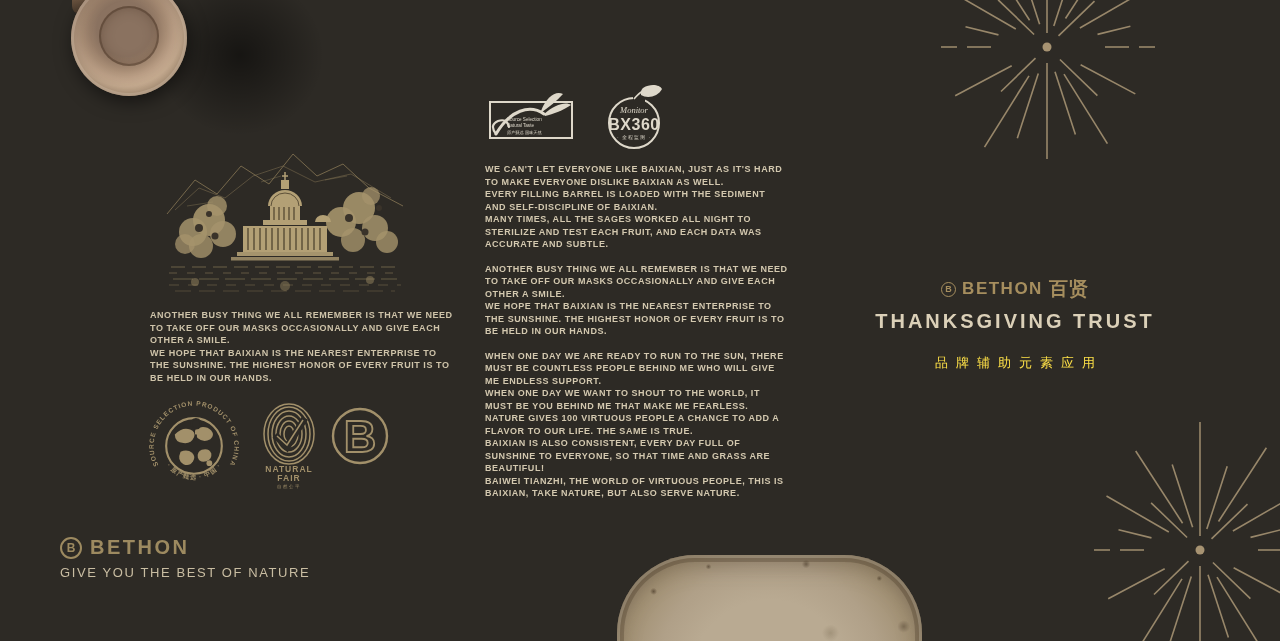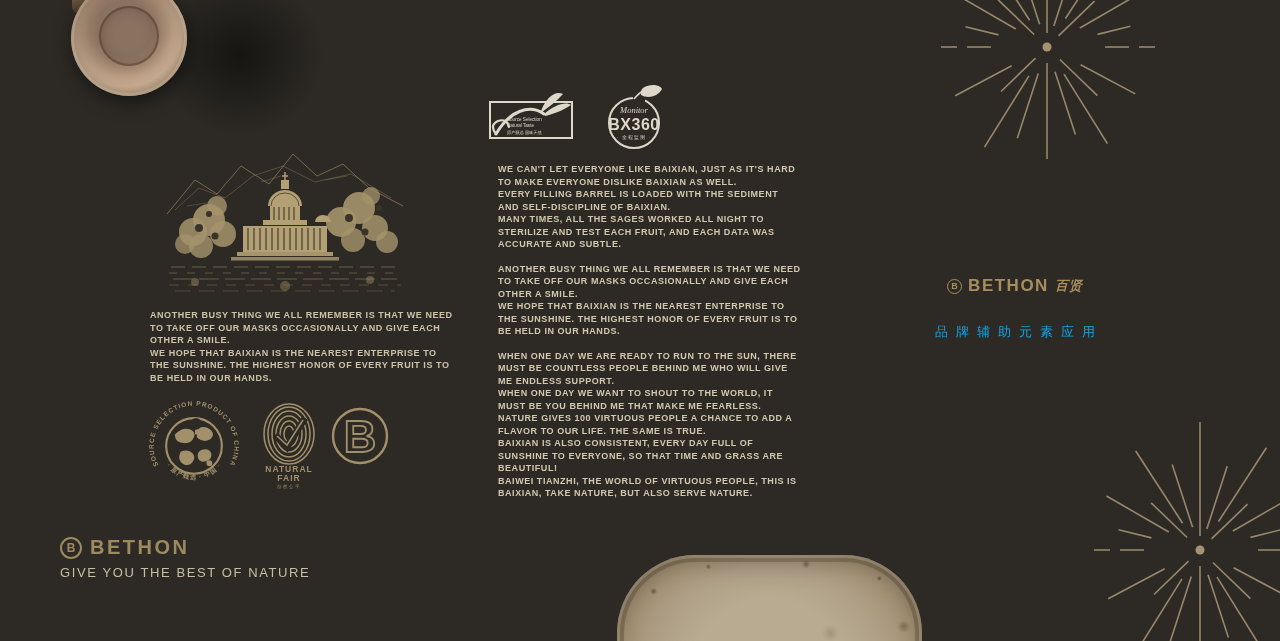--- a/index.html
+++ b/index.html
@@ -40,21 +40,21 @@
 
   
   .etching{left:165px;top:136px;width:240px;height:165px;}
 
   
   .copy{
     font-size:9px;font-weight:bold;letter-spacing:.55px;line-height:12.5px;
     color:#cec3a9;
   }
   .left-copy{left:150px;top:309px;width:320px;}
-  .main-copy{left:498px;top:163px;width:310px;color:#d3c8af;}
+  .main-copy{left:485px;top:163px;width:310px;color:#d3c8af;}
   .main-copy p{margin:0 0 12px 0;}
 
   
   .badge-source{left:486px;top:92px;width:90px;height:52px;}
   .badge-bx360{left:599px;top:82px;width:70px;height:70px;}
 
   
   .stamp-globe{left:146px;top:396px;width:96px;height:96px;}
   .stamp-finger{left:252px;top:402px;width:74px;height:88px;}
   .stamp-mono{left:328px;top:404px;width:64px;height:64px;}
@@ -68,23 +68,23 @@
   .circle-b.big{width:18px;height:18px;font-size:12px;}
   .circle-b.small{width:13px;height:13px;font-size:9px;border-width:1.5px;color:#a68e5e;border-color:#a68e5e;}
   .footer-name{color:#9d8a60;font-size:20px;font-weight:bold;letter-spacing:2.5px;}
   .footer-tag{left:60px;top:565px;color:#c9bda2;font-size:13px;letter-spacing:1.6px;}
 
   
   .right-panel{left:870px;top:276px;width:290px;text-align:center;}
   .rp-brand{display:flex;align-items:center;justify-content:center;gap:6px;
     color:#a68e5e;font-weight:bold;}
   .rp-brand .en{font-size:17px;letter-spacing:1.5px;}
-  .rp-brand .cn{font-size:13px;letter-spacing:1px;font-style:italic;}
+  .rp-brand .cn{font-size:19px;letter-spacing:1px;}
   .rp-title{margin-top:8px;color:#dbd0b8;font-size:20px;font-weight:bold;letter-spacing:3px;}
-  .rp-sub{margin-top:27px;color:#0ea5e9;font-size:13px;letter-spacing:8px;text-indent:8px;}
+  .rp-sub{margin-top:21px;color:#fde047;font-size:13px;letter-spacing:8px;text-indent:8px;}
 
   
   .burst{width:300px;height:300px;}
   .burst line{stroke:#98876a;stroke-width:1.6;}
   .burst-top{left:897px;top:-103px;}
   .burst-mid{left:1050px;top:400px;}
 
   
   .tray-shadow{
     left:588px;top:540px;width:370px;height:140px;border-radius:50%;
@@ -286,20 +286,21 @@
 BAIWEI TIANZHI, THE WORLD OF VIRTUOUS PEOPLE, THIS IS
 BAIXIAN, TAKE NATURE, BUT ALSO SERVE NATURE.</p>
 </div>
 
 <div class="abs right-panel">
   <div class="rp-brand">
     <span class="circle-b small">B</span>
     <span class="en">BETHON</span>
     <span class="cn">百贤</span>
   </div>
+  <div class="rp-title">THANKSGIVING TRUST</div>
   <div class="rp-sub">品牌辅助元素应用</div>
 </div>
 
 <div class="abs burst-top">
   <svg class="burst" viewBox="0 0 300 300">
       <line x1="150.0" y1="136.0" x2="150.0" y2="22.0"></line>
       <line x1="150.0" y1="166.0" x2="150.0" y2="262.0"></line>
       <line x1="156.8" y1="129.1" x2="177.2" y2="66.3"></line>
       <line x1="142.6" y1="127.2" x2="122.2" y2="64.4"></line>
       <line x1="168.5" y1="121.5" x2="216.4" y2="47.7"></line>

